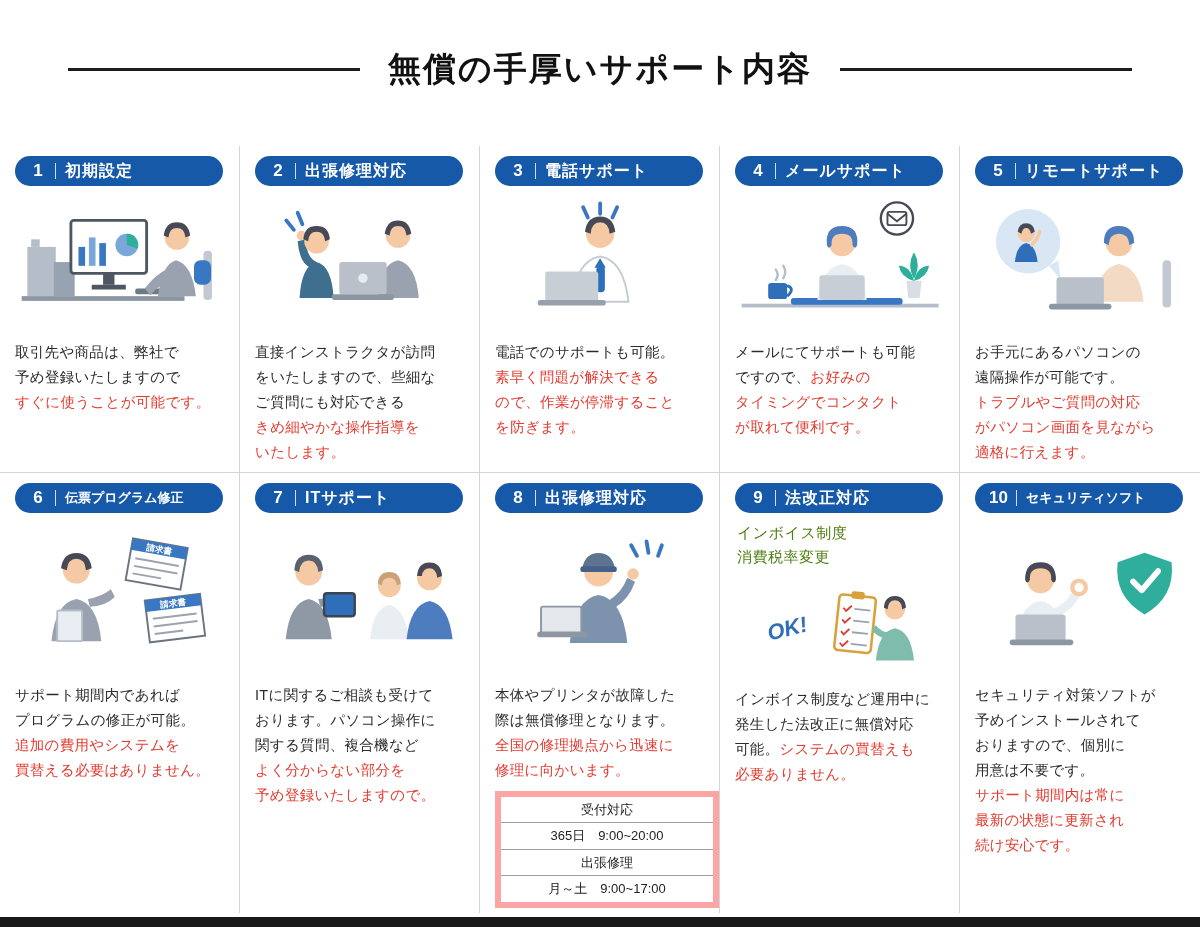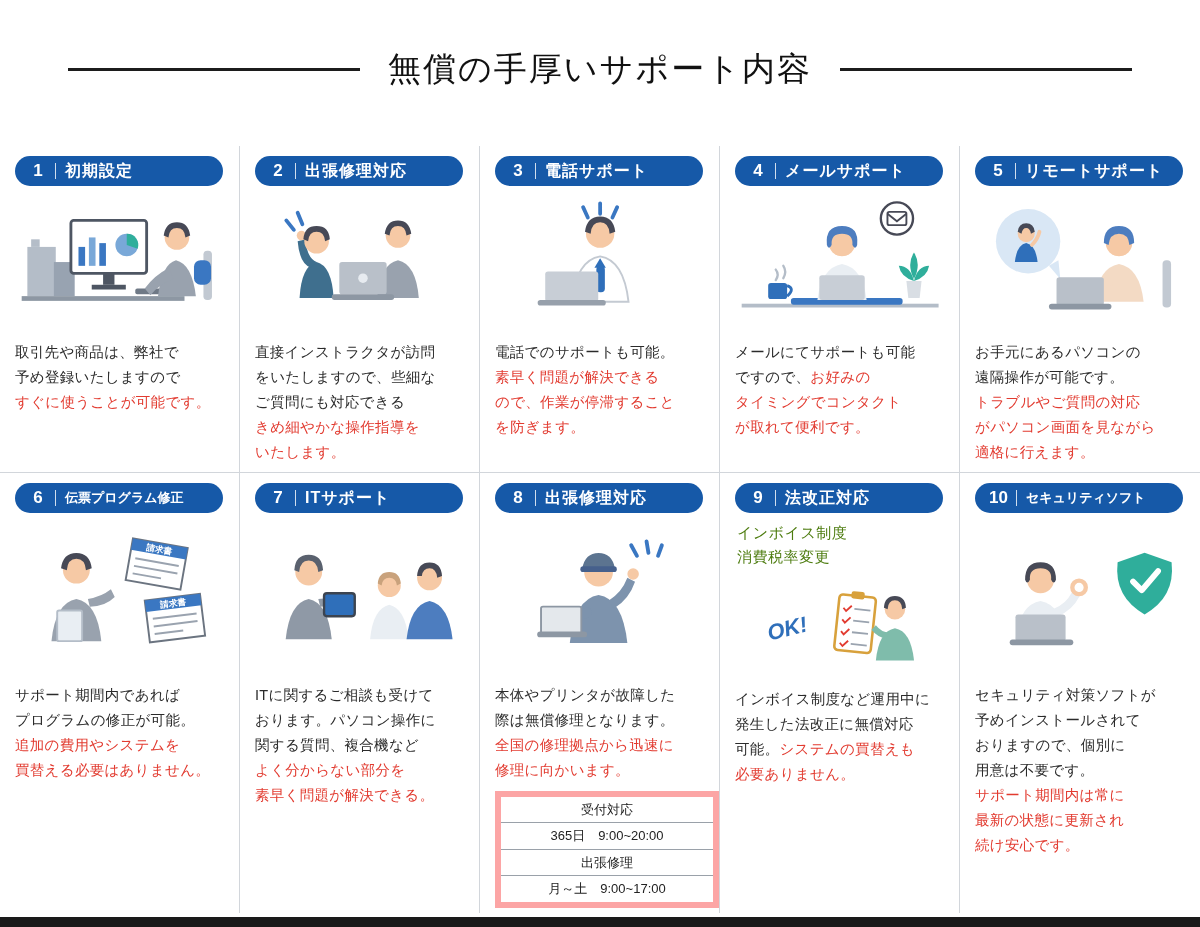--- a/index.html
+++ b/index.html
@@ -4,21 +4,21 @@
 <style>
   html,body { margin:0; padding:0; background:#ffffff; }
   .page {
     position:relative; width:1200px; height:927px; background:#ffffff;
     font-family:"Liberation Sans","DejaVu Sans",sans-serif; overflow:hidden;
     color:#2f2f2f;
   }
   
   .title-wrap { display:flex; align-items:center; justify-content:center; gap:28px; padding-top:48px; }
   .tline { width:292px; height:3px; background:#1c1c1c; }
-  h1 { margin:0; font-size:33px; font-weight:normal; color:#111; letter-spacing:2px; line-height:42px; }
+  h1 { margin:0; font-size:33px; font-weight:bold; color:#111; letter-spacing:2px; line-height:42px; }
 
   
   .grid { display:grid; grid-template-columns:repeat(5,240px); grid-template-rows:327px 440px; margin-top:56px; }
   .cell { box-sizing:border-box; padding:10px 13px 0 15px; border-right:1px solid #d2d6db; }
   .cell:nth-child(5n) { border-right:none; }
   .cell:nth-child(-n+5) { border-bottom:1px solid #d2d6db; }
 
   
   .pill {
     display:flex; align-items:center; width:208px; height:30px; box-sizing:border-box;
@@ -310,21 +310,21 @@
       <path d="M158 118 Q162 82 182 78 Q202 82 206 118 Z" fill="#4d7dbf"></path>
       <circle cx="182" cy="54" r="13" fill="#f6c9a5"></circle>
       <path d="M169 52 Q170 38 182 38 Q194 38 195 52 L190 54 Q189 44 182 44 Q175 44 174 52 Z" fill="#474956"></path>
     </g>
   </svg>
         </div>
     <div class="text"><span>ITに関するご相談も受けて
 おります。パソコン操作に
 関する質問、複合機など
 </span><span class="red">よく分からない部分を
-素早く問題が解決できる。</span></div>
+予め登録いたしますので。</span></div>
 
   </div>
 
   <div class="cell row2">
     <div class="pill">
       <span class="num">8</span>
       <span class="sep"></span>
       <span class="label">出張修理対応</span>
     </div>
 

